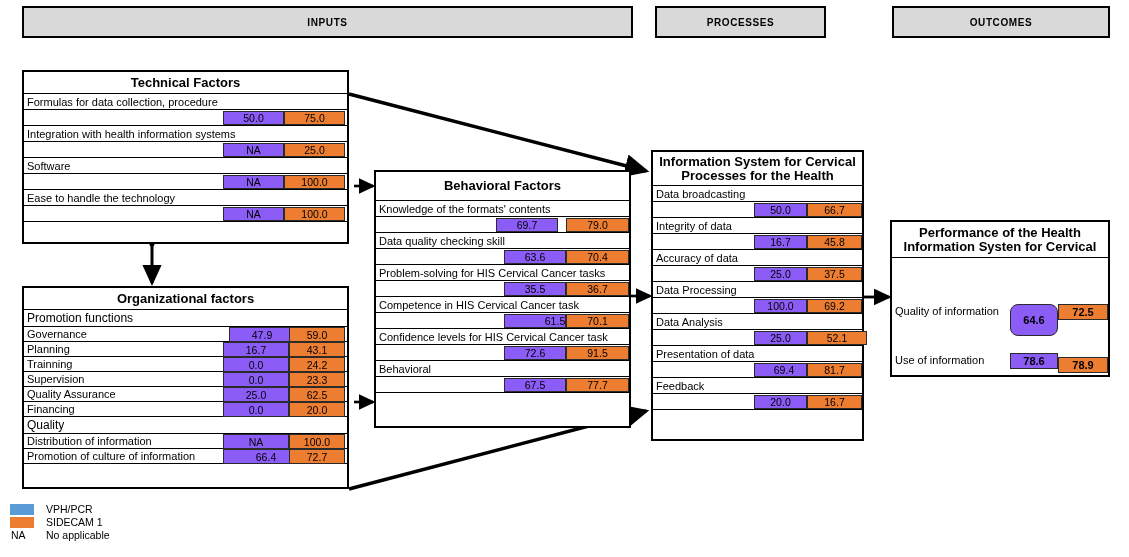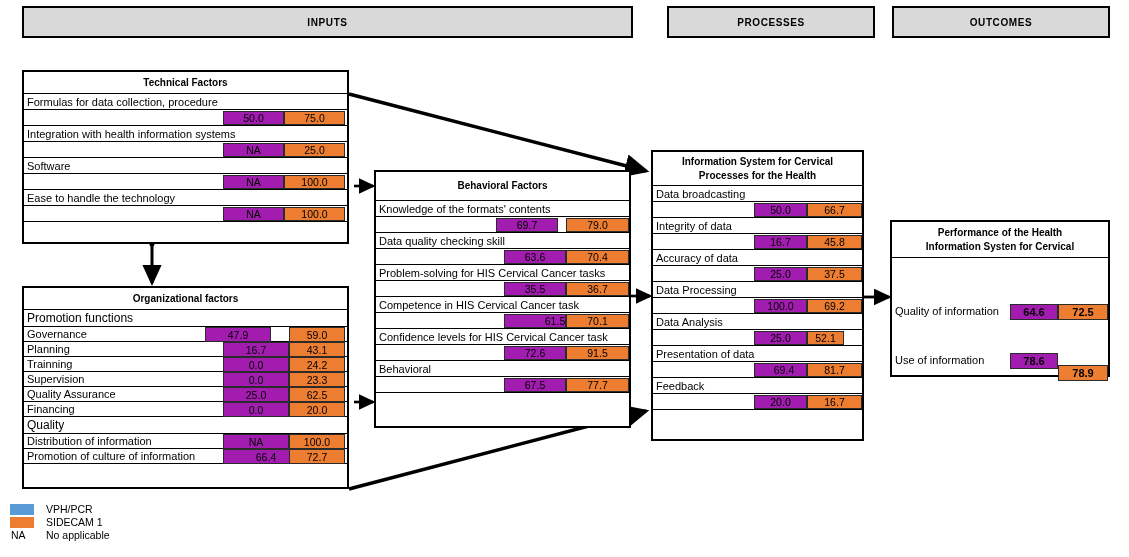--- a/index.html
+++ b/index.html
@@ -27,21 +27,21 @@
   .panel{
     position:absolute;
     background:#fff;
     border:2px solid #000;
     box-sizing:border-box;
     z-index:5;
   }
   .panel-title{
     text-align:center;
     font-weight:bold;
-    font-size:10px;
+    font-size:13px;
     line-height:15px;
     padding:3px 2px 3px;
     border-bottom:1px solid #000;
     box-sizing:border-box;
   }
   .panel-title.two-line{line-height:14px;padding:2px 2px 2px;}
 
   .rows{position:relative;}
 
   
@@ -68,21 +68,21 @@
     position:absolute;
     top:1px;
     height:14px;
     box-sizing:border-box;
     border:1px solid #2b2b2b;
     font-size:10.5px;
     line-height:12px;
     display:flex;align-items:center;justify-content:center;
     color:#000;
   }
-  .bar.blue{background:#a21caf;}
+  .bar.blue{background:#8b5cf6;}
   .bar.orange{background:#ed7d31;}
   .bar.bold{font-weight:bold;font-size:11px;}
 
   
   .trow{
     position:relative;
     height:15px;
     border-bottom:1px solid #000;
     box-sizing:border-box;
     font-size:11px;
@@ -112,21 +112,21 @@
   .lg-na{position:absolute;left:1px;top:0;font-size:10.5px;}
 </style>
 </head>
 <body>
 
 <div id="stage">
 
   <div class="banner" style="left:22px;top:6px;width:611px;height:32px;">
     <span>INPUTS</span>
   </div>
-  <div class="banner" style="left:655px;top:6px;width:208px;height:32px;margin-left:12px;">
+  <div class="banner" style="left:655px;top:6px;width:171px;height:32px;">
     <span>PROCESSES</span>
   </div>
   <div class="banner" style="left:892px;top:6px;width:218px;height:32px;">
     <span>OUTCOMES</span>
   </div>
 
   <svg class="arrowsvg" viewBox="0 0 1129 557">
     <defs>
       <marker id="ah" markerWidth="7" markerHeight="7" refX="5.4" refY="3" orient="auto">
         <path d="M0,0 L6.4,3 L0,6 z" fill="#000"></path>
@@ -187,21 +187,21 @@
   <div class="panel" style="left:22px;top:286px;width:327px;height:203px;">
     <div class="panel-title">Organizational factors</div>
     <div class="rows">
 
       <div class="lrow sub">
         <span>Promotion functions</span>
       </div>
 
       <div class="trow">
         <span class="tlabel">Governance</span>
-        <div class="bar blue" style="left:181px;width:66px;">47.9</div>
+        <div class="bar blue" style="left:205px;width:66px;">47.9</div>
         <div class="bar orange" style="left:265px;width:56px;">59.0</div>
       </div>
       <div class="trow">
         <span class="tlabel">Planning</span>
         <div class="bar blue" style="left:199px;width:66px;">16.7</div>
         <div class="bar orange" style="left:265px;width:56px;">43.1</div>
       </div>
       <div class="trow">
         <span class="tlabel">Trainning</span>
         <div class="bar blue" style="left:199px;width:66px;">0.0</div>
@@ -309,21 +309,21 @@
 
       <div class="lrow"><span>Data Processing</span></div>
       <div class="brow">
         <div class="bar blue" style="left:101px;width:53px;">100.0</div>
         <div class="bar orange" style="left:154px;width:55px;">69.2</div>
       </div>
 
       <div class="lrow"><span>Data Analysis</span></div>
       <div class="brow">
         <div class="bar blue" style="left:101px;width:53px;">25.0</div>
-        <div class="bar orange" style="left:154px;width:37px;">52.1</div>
+        <div class="bar orange" style="left:154px;width:60px;">52.1</div>
       </div>
 
       <div class="lrow"><span>Presentation of data</span></div>
       <div class="brow">
         <div class="bar blue" style="left:101px;width:53px;padding-left:7px;">69.4</div>
         <div class="bar orange" style="left:154px;width:55px;">81.7</div>
       </div>
 
       <div class="lrow"><span>Feedback</span></div>
       <div class="brow">
@@ -335,28 +335,28 @@
 
   <div class="panel" style="left:890px;top:220px;width:220px;height:157px;">
     <div class="panel-title two-line" style="padding:4px 1px 3px;">
       <div>Performance of the Health</div>
       <div>Information Systen for Cervical</div>
     </div>
     <div class="rows" style="position:relative;height:118px;">
 
       <div class="plain" style="position:absolute;left:0;top:46px;width:100%;height:16px;">
         <span>Quality of information</span>
-        <div class="bar blue bold" style="left:118px;top:0px;width:48px;height:16px;">64.6</div>
+        <div class="bar blue bold" style="left:118px;top:0px;width:48px;height:32px;border-radius:8px;">64.6</div>
         <div class="bar orange bold" style="left:166px;top:0px;width:50px;height:16px;">72.5</div>
       </div>
 
       <div class="plain" style="position:absolute;left:0;top:95px;width:100%;height:16px;">
         <span>Use of information</span>
         <div class="bar blue bold" style="left:118px;top:0px;width:48px;height:16px;">78.6</div>
-        <div class="bar orange bold" style="left:166px;top:12px;width:50px;height:16px;">78.9</div>
+        <div class="bar orange bold" style="left:166px;top:4px;width:50px;height:16px;">78.9</div>
       </div>
     </div>
   </div>
 
   <div id="legend">
     <div class="lg-row">
       <span class="lg-swatch blue"></span>
       <span class="lg-text">VPH/PCR</span>
     </div>
     <div class="lg-row">

